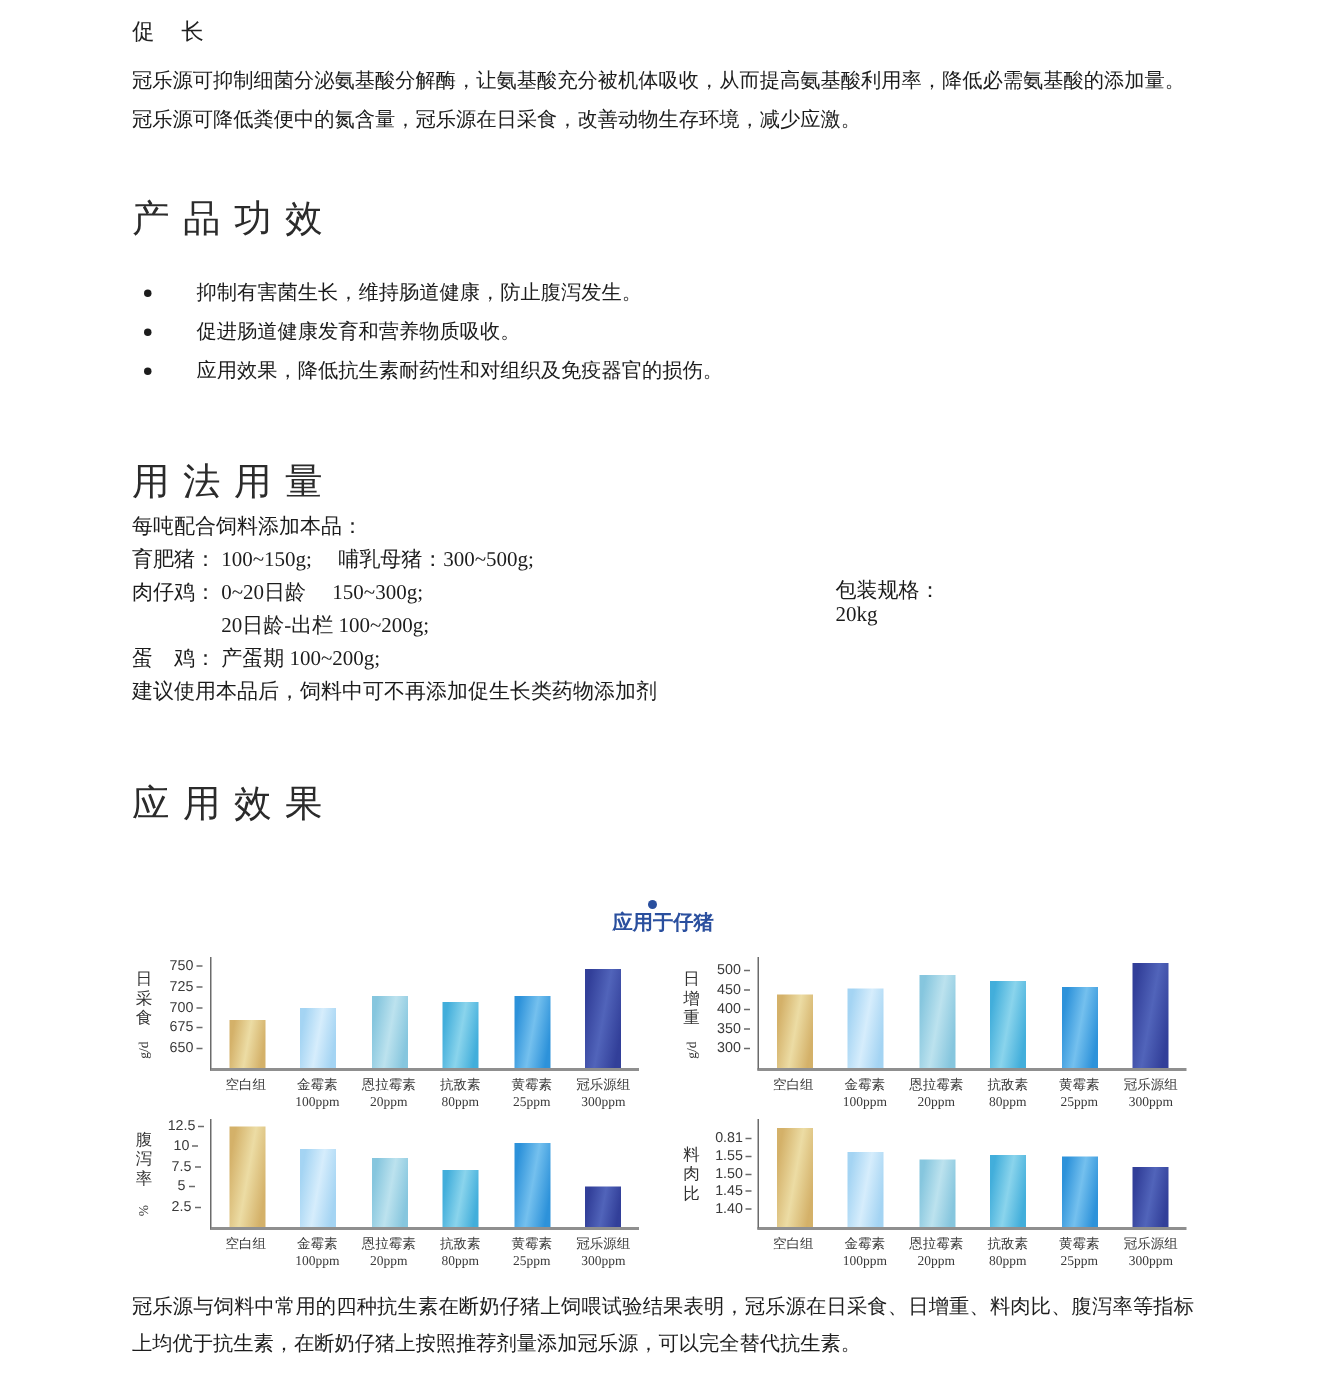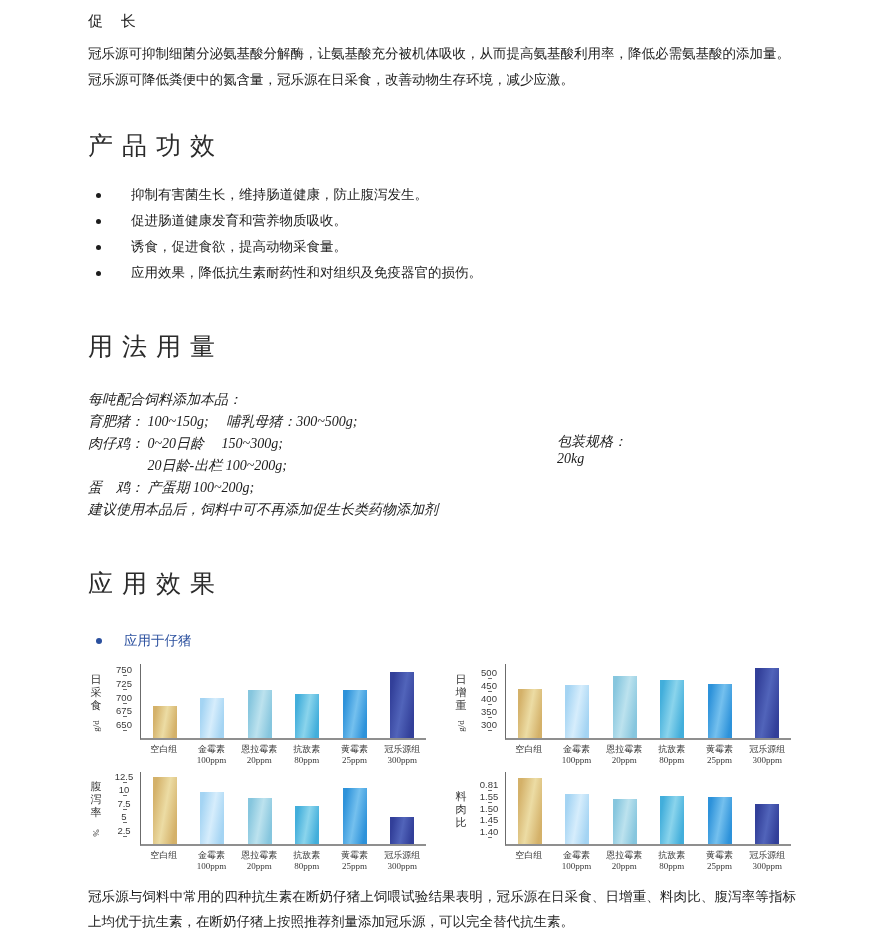--- a/index.html
+++ b/index.html
@@ -12,41 +12,41 @@
     --accent:#2a4f9e;
   }
   .sub-heading { font-size:15px; letter-spacing:7px; color:#222; margin-bottom:10px; }
   .para { font-size:13.5px; line-height:26px; text-align:justify; color:#1c1c1c; }
   .big-heading { font-size:25px; font-weight:400; letter-spacing:9px; color:#2b2b2b; }
   .h-efficacy { margin-top:36px; }
   .bullet-list { margin-top:20px; }
   .bullet-item { display:flex; align-items:flex-start; font-size:13.5px; line-height:26px; }
   .dot { width:5px; height:5px; border-radius:50%; background:#1c1c1c; margin:11px 30px 0 8px; flex:0 0 auto; }
   .h-usage { margin-top:44px; }
-  .usage-wrap { position:relative; margin-top:26px;font-style:italic; }
+  .usage-wrap { position:relative; margin-top:4px; }
   .usage-line { font-size:14px; line-height:22px; white-space:pre-wrap; }
   .usage-right { position:absolute; left:448px; top:28px; font-size:14px; }
   .pack-row { white-space:pre-wrap; }
   .store-row { margin-top:15px; display:flex; white-space:pre-wrap; }
   .store-lines div { line-height:22px; }
   .h-effect { margin-top:46px; }
-  .effect-sub { margin-top:32px; display:flex; align-items:center; font-size:13.5px; color:var(--accent); font-weight:normal; }
+  .effect-sub { margin-top:48px; display:flex; align-items:center; font-size:13.5px; color:var(--accent); font-weight:bold;flex-direction:column; }
   .effect-sub .dot-blue { width:6px; height:6px; border-radius:50%; background:var(--accent); margin:0 22px 0 8px; }
   .charts-grid { margin-top:14px; display:grid; grid-template-columns:348px 348px; column-gap:17px; row-gap:6px; }
   .chart { display:flex; align-items:flex-start; }
   .ycol { width:16px; display:flex; flex-direction:column; justify-content:center; align-items:center; }
   .chart.tall .ycol { height:76px; }
   .chart.short .ycol { height:74px; }
   .ylab span { display:block; font-size:11px; line-height:13px; color:#333; }
   .yunit { font-size:9px; color:#333; margin-top:9px; transform:rotate(-90deg); white-space:nowrap; }
   .pcol { flex:1; margin-left:36px; margin-right:10px; }
   .plot { position:relative; border-left:1px solid #6b6b6b; border-bottom:2px solid #8f8f8f; }
   .chart.tall .plot { height:76px; }
   .chart.short .plot { height:74px; }
-  .ytick { position:absolute; left:-34px; width:34px; display:flex; align-items:center; justify-content:center; transform:translateY(50%);flex-direction:column; }
+  .ytick { position:absolute; left:-34px; width:34px; display:flex; align-items:center; justify-content:center; transform:translateY(50%); }
   .ytl { font-size:9.5px; color:#3a3a3a; font-family:"Liberation Sans",sans-serif; }
   .tickmark { width:4px; height:1px; background:#6b6b6b; margin-left:2px; }
   .bars { position:absolute; left:0; right:0; top:0; bottom:0; display:flex; }
   .bcell { flex:1; display:flex; justify-content:center; align-items:flex-end; height:100%; }
   .bar { width:24px; }
   .xlabels { display:flex; margin-top:4px; }
   .xlab { flex:1; text-align:center; font-size:9px; line-height:11px; color:#3a3a3a; }
   .footer { margin-top:12px; font-size:13.5px; line-height:25px; text-align:justify; }
 </style>
 </head>
@@ -58,24 +58,20 @@
 
 <h1 class="big-heading h-efficacy">产品功效</h1>
 <div class="bullet-list">
   <div class="bullet-item">
       <span class="dot"></span>
       <span>抑制有害菌生长，维持肠道健康，防止腹泻发生。</span>
     </div>
   <div class="bullet-item">
       <span class="dot"></span>
       <span>促进肠道健康发育和营养物质吸收。</span>
-    </div>
-  <div class="bullet-item">
-      <span class="dot"></span>
-      <span>诱食，促进食欲，提高动物采食量。</span>
     </div>
   <div class="bullet-item">
       <span class="dot"></span>
       <span>应用效果，降低抗生素耐药性和对组织及免疫器官的损伤。</span>
     </div>
 </div>
 
 <h1 class="big-heading h-usage">用法用量</h1>
 <div class="usage-wrap">
   <div class="usage-left">

